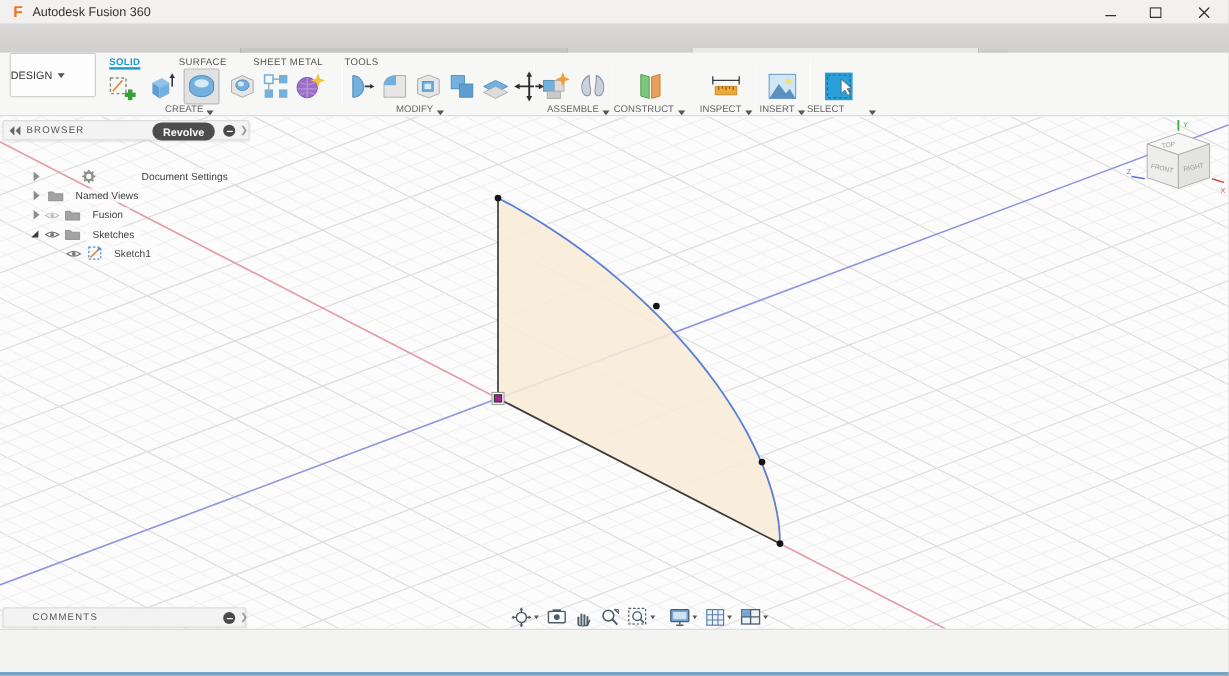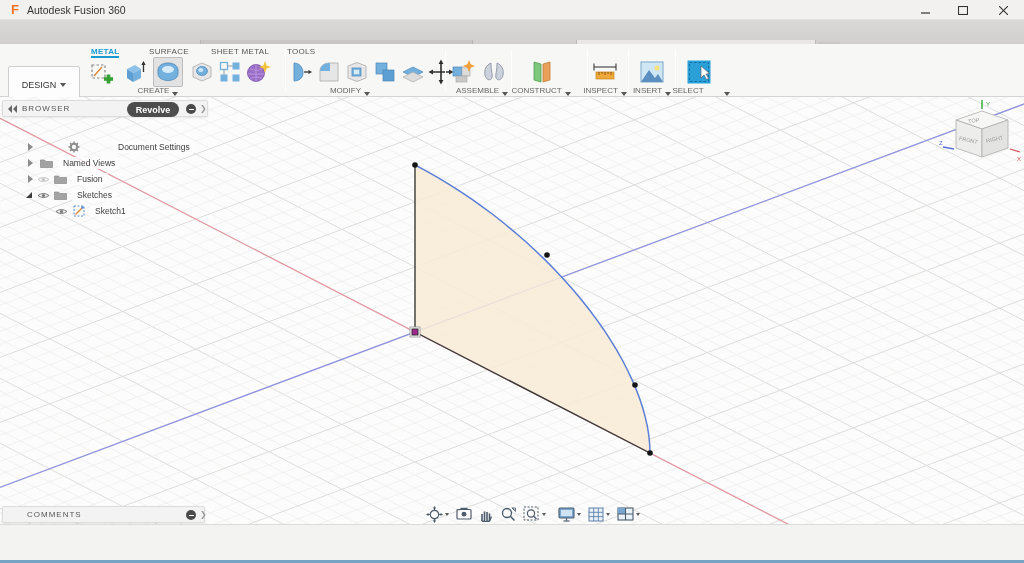--- a/index.html
+++ b/index.html
@@ -19,21 +19,21 @@
   .doc-tab{top:20px;height:24px;display:flex;align-items:center;justify-content:center;gap:5px;font-size:10px;color:#3c3c3c;}
   #tab-inactive{left:200px;width:273px;background:#c7c6c5;border-left:1px solid #b7b6b5;border-right:1px solid #b7b6b5;}
   #tab-active{left:576px;width:240px;background:#e9e8e7;border-left:1px solid #bdbcbb;border-right:1px solid #bdbcbb;}
   .tab-close{margin-left:10px;opacity:.65;}
   #newtab{left:818px;top:22px;width:22px;height:20px;background:#c9c8c7;display:flex;align-items:center;justify-content:center;font-size:14px;color:#4a4a4a;}
   .strip-ico{top:24px;height:16px;}
   #username{left:928px;top:20px;width:72px;height:24px;line-height:24px;font-size:9px;color:#3a3a3a;text-align:center;}
   #jobcount{left:924px;top:20px;height:24px;line-height:24px;font-size:9px;color:#3a3a3a;}
   
   #toolbar{left:0;top:44px;width:1024px;height:53px;background:#f7f7f6;border-bottom:1px solid #d4d4d4;}
-  #design-btn{left:8px;top:22px;width:72px;height:37px;background:#fdfdfd;border:1px solid #cfcfcf;border-radius:2px;display:flex;align-items:center;justify-content:center;gap:4px;font-size:9px;color:#333;}
+  #design-btn{left:8px;top:0;width:72px;height:37px;background:#fdfdfd;border:1px solid #cfcfcf;border-radius:2px;display:flex;align-items:center;gap:4px;font-size:9px;color:#333;}
   .rtab{top:1px;height:13px;line-height:13px;font-size:8px;color:#555;letter-spacing:.3px;}
   .rtab.active{color:#1b9ad2;font-weight:bold;border-bottom:2px solid #1b9ad2;}
   .ricon{top:15px;width:26px;height:26px;display:flex;align-items:center;justify-content:center;}
   .ricon.pressed{top:13px;width:30px;height:30px;background:#e2e2e2;border:1px solid #bdbdbd;border-radius:2px;}
   .glabel{top:42px;height:10px;line-height:10px;font-size:8px;color:#666;display:flex;align-items:flex-end;gap:3px;justify-content:center;}
   .gsep{top:6px;width:1px;height:40px;background:#e0e0df;border-right:1px solid #fff;}
   
   #canvas{left:0;top:97px;width:1024px;height:427px;background:#fcfcfc;overflow:hidden;}
   #canvas-svg{position:absolute;left:0;top:0;}
   .panel-head{height:17px;background:rgba(243,243,242,.96);border:1px solid rgba(210,210,210,.7);border-radius:2px;box-shadow:0 1px 2px rgba(0,0,0,.08);display:flex;align-items:center;font-size:8px;color:#555;letter-spacing:1px;}
@@ -180,21 +180,21 @@
         </svg>
     </div>
   </div>
 
   <div class="abs" id="toolbar">
     <div class="abs" id="design-btn">
       <span>DESIGN</span>
         <span class="caret"></span>
     </div>
 
-    <div class="abs rtab active" style="left:91px;">METAL</div>
+    <div class="abs rtab active" style="left:91px;">SOLID</div>
     <div class="abs rtab" style="left:149px;">SURFACE</div>
     <div class="abs rtab" style="left:211px;">SHEET METAL</div>
     <div class="abs rtab" style="left:287px;">TOOLS</div>
 
     <div class="abs ricon" style="left:89px;">
       <svg width="24" height="24">
           <rect x="2" y="5" width="13" height="13" fill="none" stroke="#8a8a8a" stroke-width="1.2" stroke-dasharray="2.5,2"></rect>
           <path d="M4,16 L12,7" stroke="#e0893c" stroke-width="1.4"></path>
           <rect x="14" y="17.2" width="9" height="3.6" fill="#35a135"></rect>
           <rect x="16.7" y="14.5" width="3.6" height="9" fill="#35a135"></rect>

